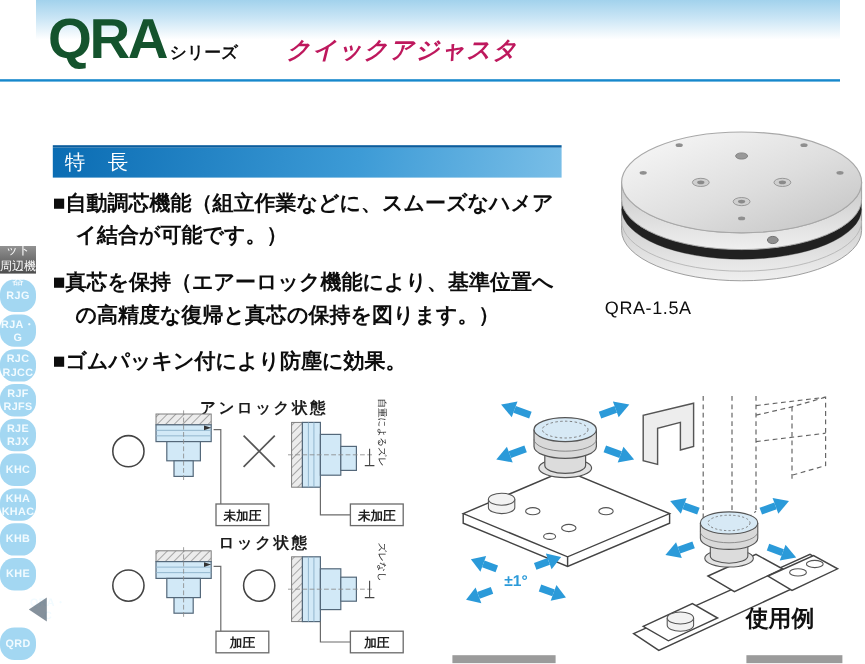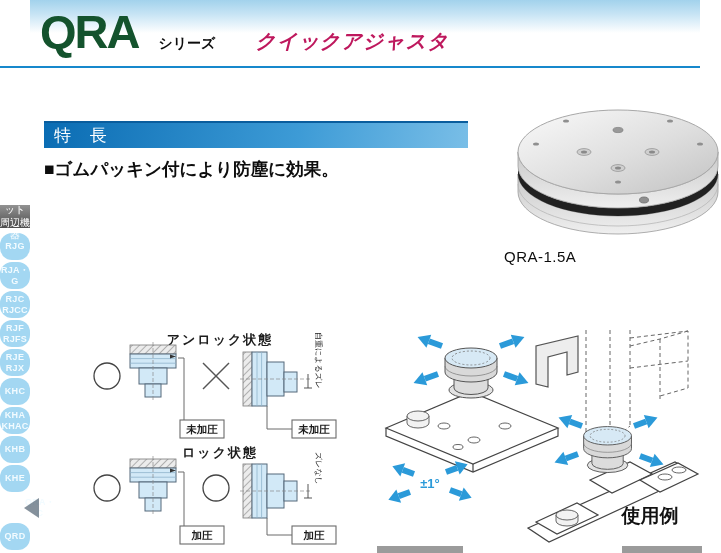--- a/index.html
+++ b/index.html
@@ -4,21 +4,21 @@
 <style>
   html,body{margin:0;padding:0;background:#fff;}
   .page{position:relative;width:721px;height:553px;background:#ffffff;overflow:hidden;
         font-family:"Liberation Sans","DejaVu Sans",sans-serif;color:#111;}
   
   .top-band{position:absolute;left:30px;top:0;width:670px;height:33px;
     background:linear-gradient(to bottom,#a2d2ec 0%,#c9e5f5 45%,#ffffff 100%);}
   
   .header{position:absolute;left:40px;top:8px;display:flex;align-items:baseline;white-space:nowrap;}
   .logo{font-size:47px;font-weight:bold;letter-spacing:-2px;color:#14532d;line-height:1;}
-  .logo-suffix{font-size:14px;font-weight:bold;color:#0d0d0d;margin-left:20px;}
+  .logo-suffix{font-size:14px;font-weight:bold;color:#0d0d0d;margin-left:3px;}
   .product-name{font-size:20px;font-weight:bold;font-style:italic;color:#be185d;
     margin-left:40px;letter-spacing:1px;}
   .rule{position:absolute;left:0;top:66px;width:700px;height:2px;background:#1788cc;}
   .subtitle{position:absolute;left:44px;top:84px;font-size:21px;font-weight:bold;
     color:#0d0d0d;letter-spacing:1px;}
   
   .features-banner{position:absolute;left:44px;top:121px;width:424px;height:27px;
     background:linear-gradient(100deg,#0a6cb3 0%,#3d9bd6 60%,#79bee7 100%);
     border-top:2px solid #0a5d9d;box-sizing:border-box;
     color:#fff;font-size:17px;font-weight:normal;letter-spacing:7px;
@@ -60,20 +60,22 @@
     <span class="product-name">クイックアジャスタ</span>
   </div>
   <div class="rule"></div>
 
 
   <div class="features-banner">
     <span>特 長</span>
   </div>
 
   <div class="bullets">
+    <div class="bullet">■自動調芯機能（組立作業などに、スムーズなハメアイ結合が可能です。）</div>
+    <div class="bullet">■真芯を保持（エアーロック機能により、基準位置への高精度な復帰と真芯の保持を図ります。）</div>
     <div class="bullet">■ゴムパッキン付により防塵に効果。</div>
   </div>
 
   <div class="sidebar">
     <div class="sidebar-badge">ロボット
 周辺機器</div>
     <div class="sidebar-item">RJG</div>
     <div class="sidebar-item">RJA・G</div>
     <div class="sidebar-item">RJC
 RJCC</div>

